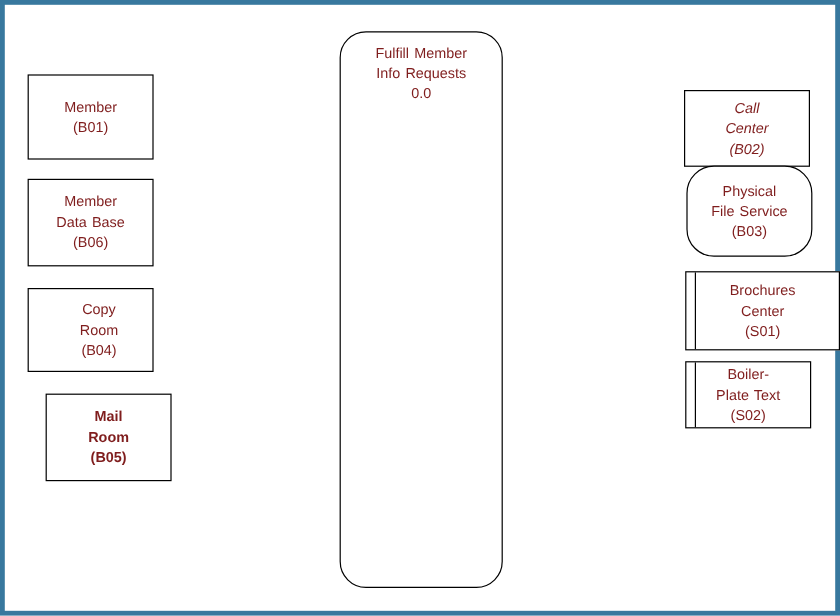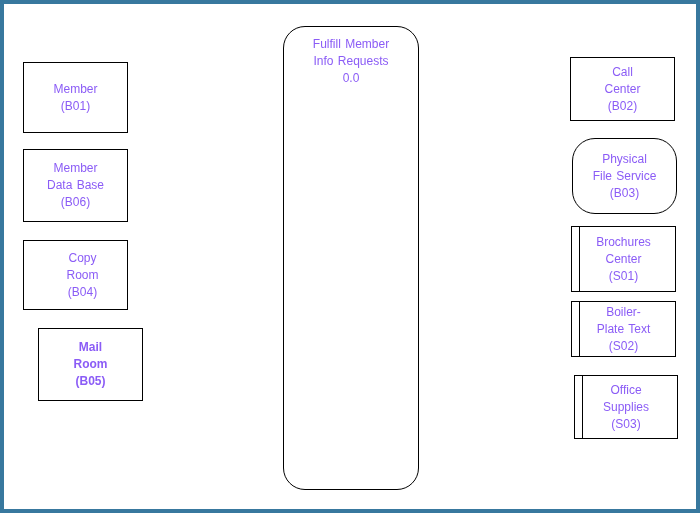--- a/index.html
+++ b/index.html
@@ -31,21 +31,21 @@
     position: absolute;
     border: 1px solid #000000;
     background: #ffffff;
     display: flex;
     flex-direction: column;
     align-items: center;
     justify-content: center;
     text-align: center;
     font-size: 12px;
     line-height: 17px;
-    color: #8b5cf6;
+    color: #7f1d1d;
     word-spacing: 1px;
   }
 
   .node span { display: block; }
 
   .center-node {
     justify-content: flex-start;
     padding-top: 9px;
     border-radius: 22px;
   }
@@ -87,47 +87,41 @@
       <span>Room</span>
       <span>(B04)</span>
     </div>
 
     <div class="node" style="left:34px; top:324px; width:105px; height:73px;font-weight:bold;">
       <span>Mail</span>
       <span>Room</span>
       <span>(B05)</span>
     </div>
 
-    <div class="node" style="left:566px; top:53px; width:105px; height:64px;">
+    <div class="node" style="left:566px; top:71px; width:105px; height:64px;font-style:italic;">
       <span>Call</span>
       <span>Center</span>
       <span>(B02)</span>
     </div>
 
     <div class="node" style="left:568px; top:134px; width:105px; height:76px;border-radius:23px;">
       <span>Physical</span>
       <span>File Service</span>
       <span>(B03)</span>
     </div>
 
-    <div class="node" style="left:567px; top:222px; width:105px; height:66px;">
+    <div class="node" style="left:567px; top:222px; width:129px; height:66px;">
       <span class="store-line"></span>
       <span>Brochures</span>
       <span>Center</span>
       <span>(S01)</span>
     </div>
 
     <div class="node" style="left:567px; top:297px; width:105px; height:56px;">
       <span class="store-line"></span>
       <span>Boiler-</span>
       <span>Plate Text</span>
       <span>(S02)</span>
     </div>
 
-    <div class="node" style="left:570px; top:371px; width:104px; height:64px;">
-      <span class="store-line"></span>
-      <span>Office</span>
-      <span>Supplies</span>
-      <span>(S03)</span>
-    </div>
 
   </div>
 </div>
 
 </body></html>

